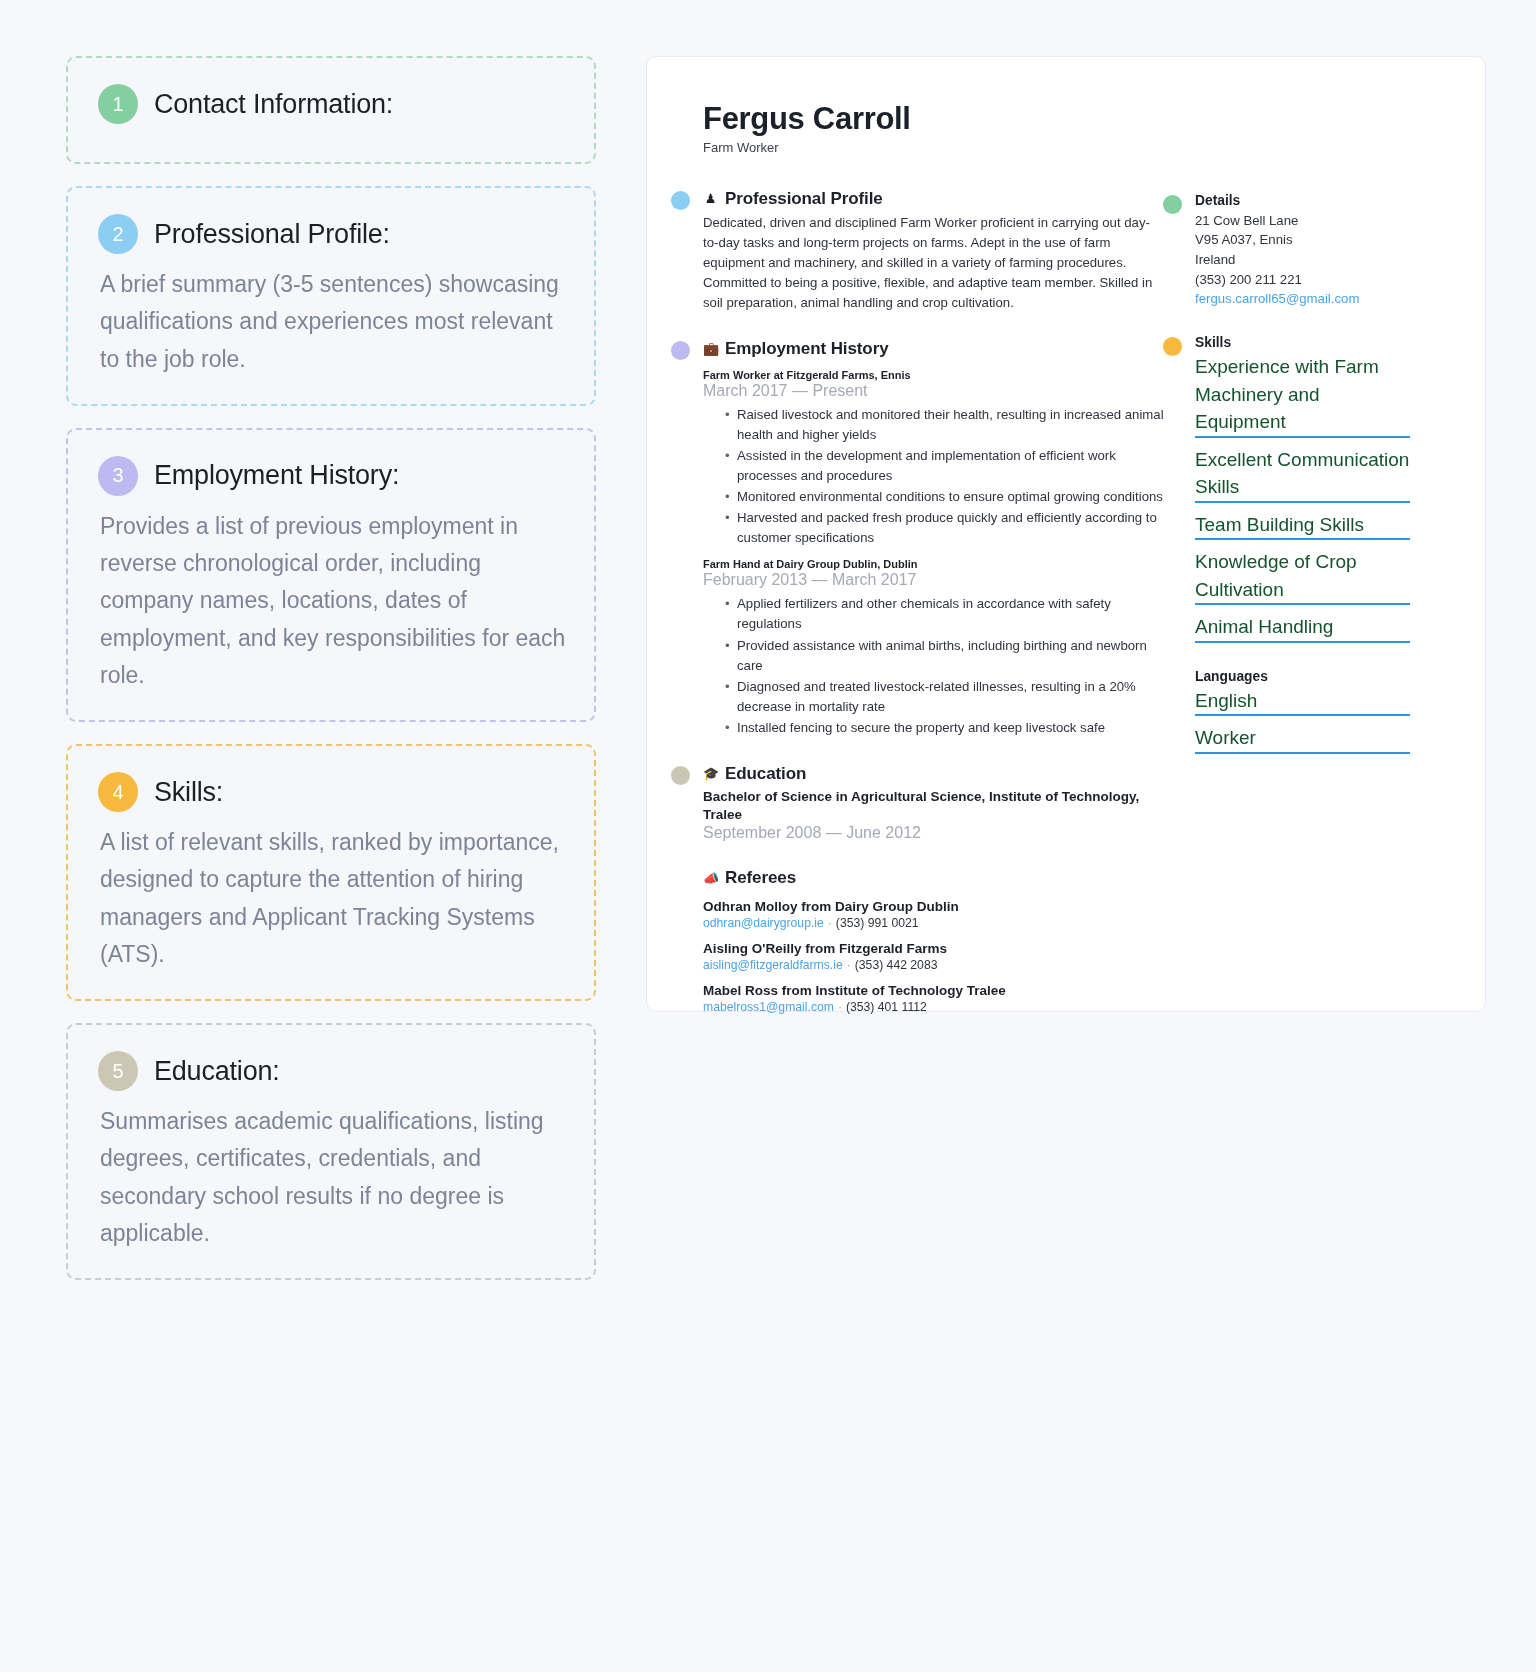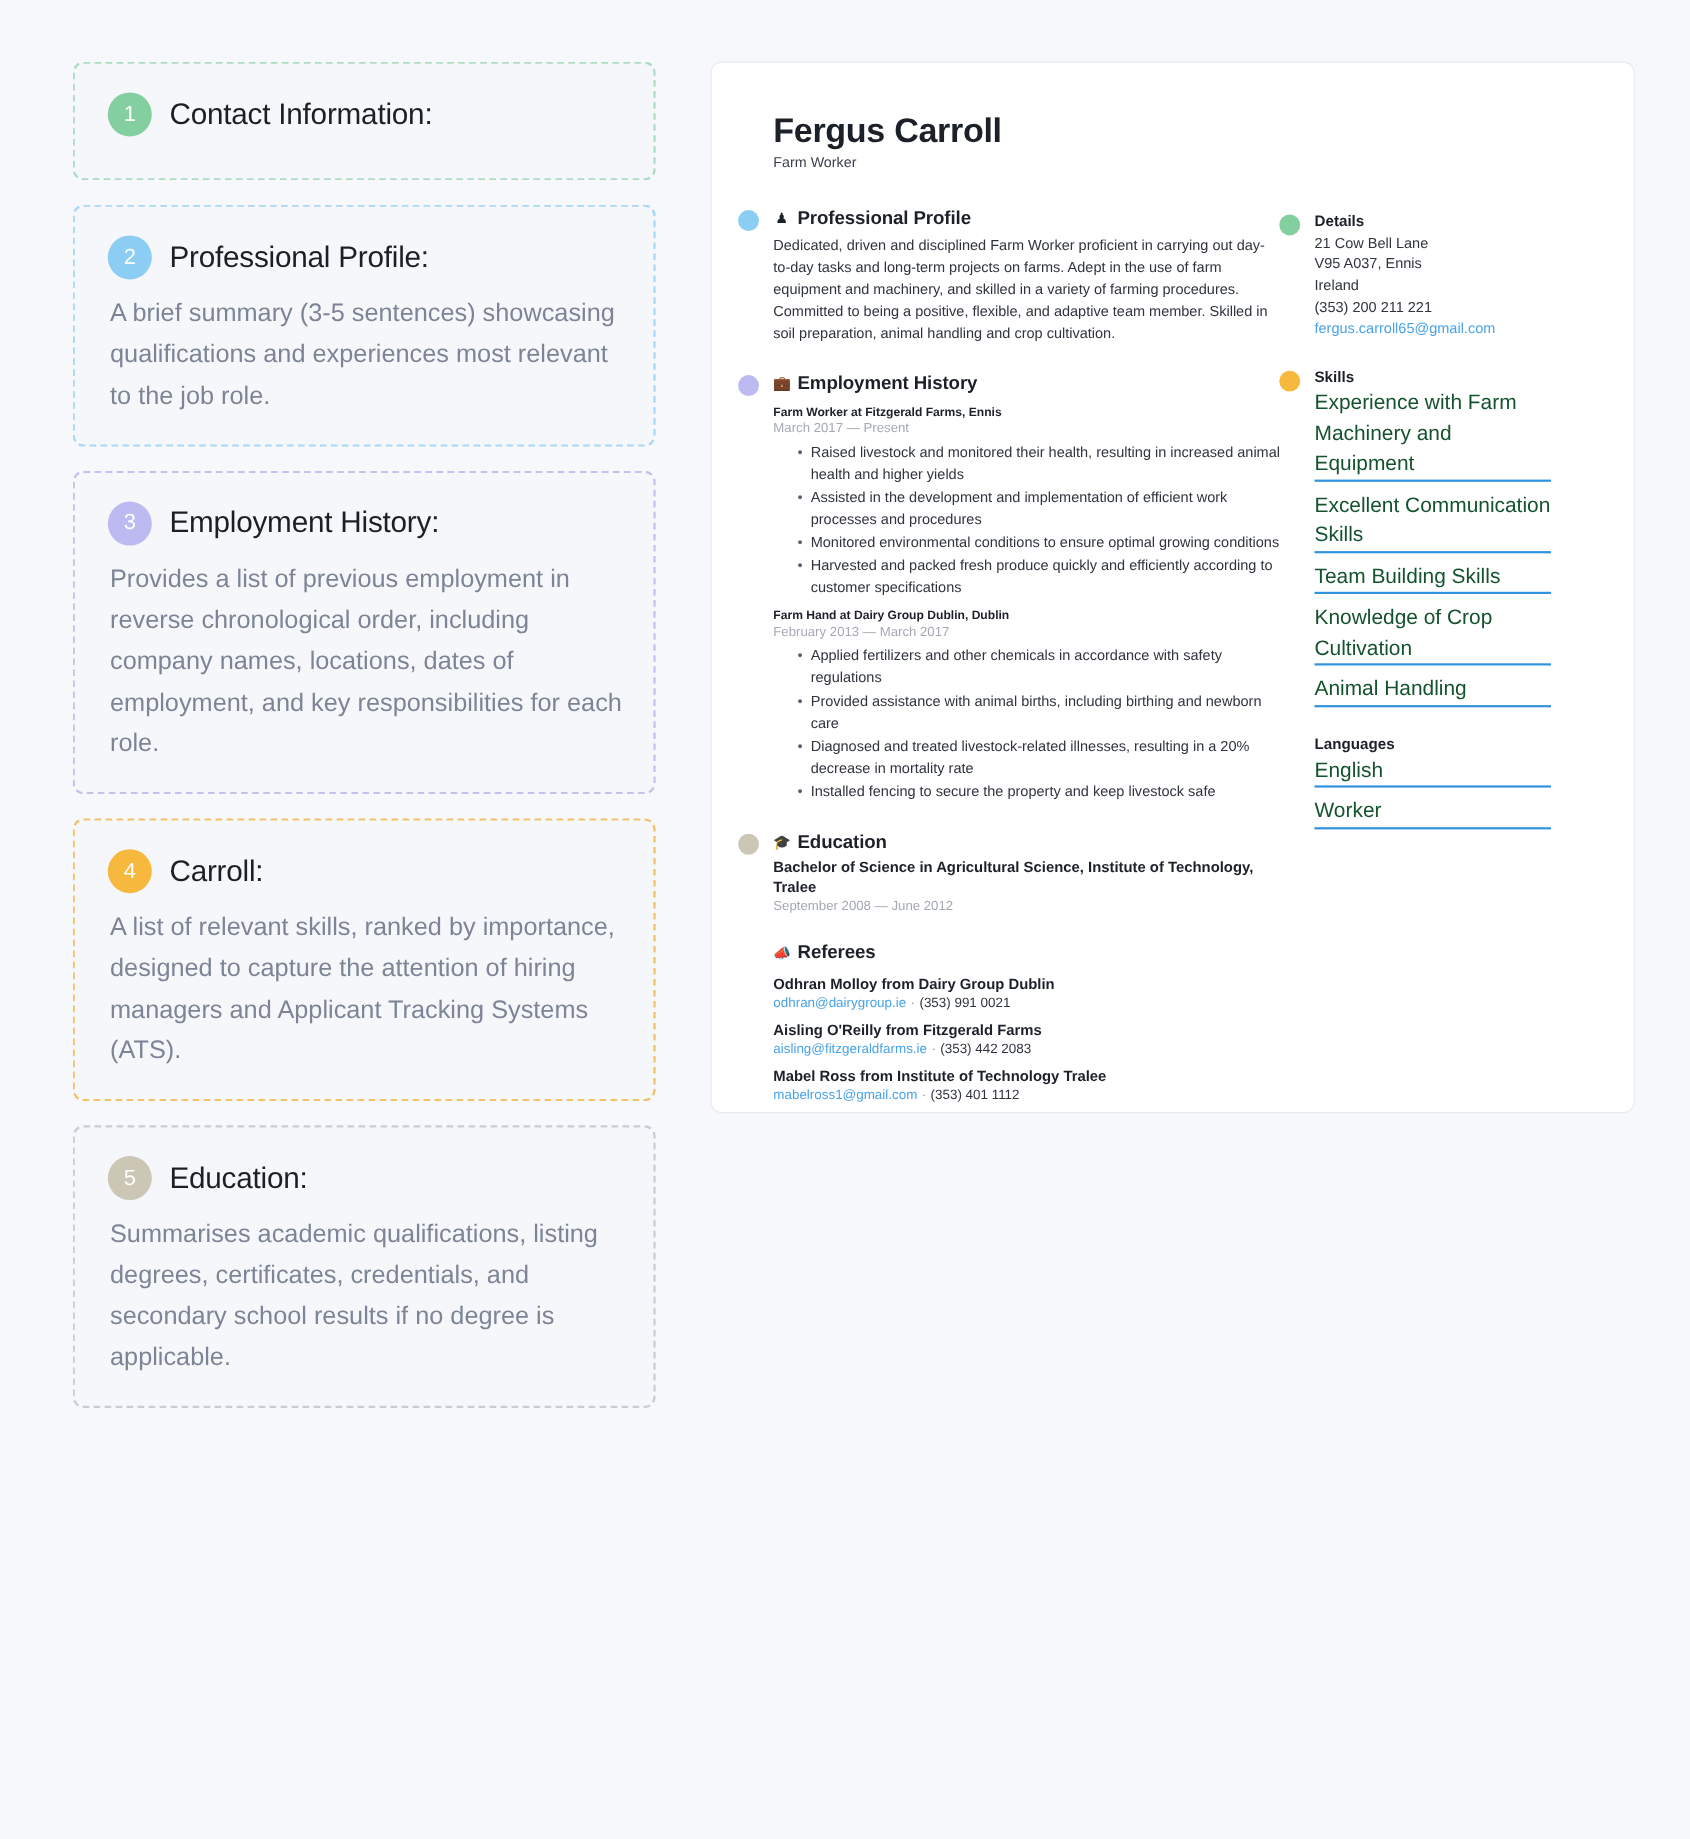--- a/index.html
+++ b/index.html
@@ -128,21 +128,21 @@
     line-height: 1.52;
     color: #2f343d;
   }
   .job-title {
     font-size: 11px;
     font-weight: bold;
     color: #1c2028;
     margin-top: 10px;
   }
   .job-dates {
-    font-size: 12px;
+    font-size: 16px;
     color: #a4a9b4;
     margin-top: 1px;
     margin-bottom: 5px;
   }
   ul.bullets { list-style: none; margin-left: 22px; }
   ul.bullets li {
     font-size: 13.2px;
     line-height: 1.52;
     color: #2f343d;
     position: relative;
@@ -230,21 +230,21 @@
       <div class="callout" style="border-color: rgb(195, 194, 238);">
         <div class="callout-head">
           <span class="badge" style="background:#bcbaf0">3</span>
           <span class="callout-title">Employment History:</span>
         </div>
         <div class="callout-body">Provides a list of previous employment in reverse chronological order, including company names, locations, dates of employment, and key responsibilities for each role.</div>
       </div>
       <div class="callout" style="border-color: rgb(240, 194, 105);">
         <div class="callout-head">
           <span class="badge" style="background:#f7b93d">4</span>
-          <span class="callout-title">Carroll:</span>
+          <span class="callout-title">Skills:</span>
         </div>
         <div class="callout-body">A list of relevant skills, ranked by importance, designed to capture the attention of hiring managers and Applicant Tracking Systems (ATS).</div>
       </div>
       <div class="callout" style="border-color: rgb(201, 204, 212);">
         <div class="callout-head">
           <span class="badge" style="background:#ccc6b5">5</span>
           <span class="callout-title">Education:</span>
         </div>
         <div class="callout-body">Summarises academic qualifications, listing degrees, certificates, credentials, and secondary school results if no degree is applicable.</div>
       </div>

